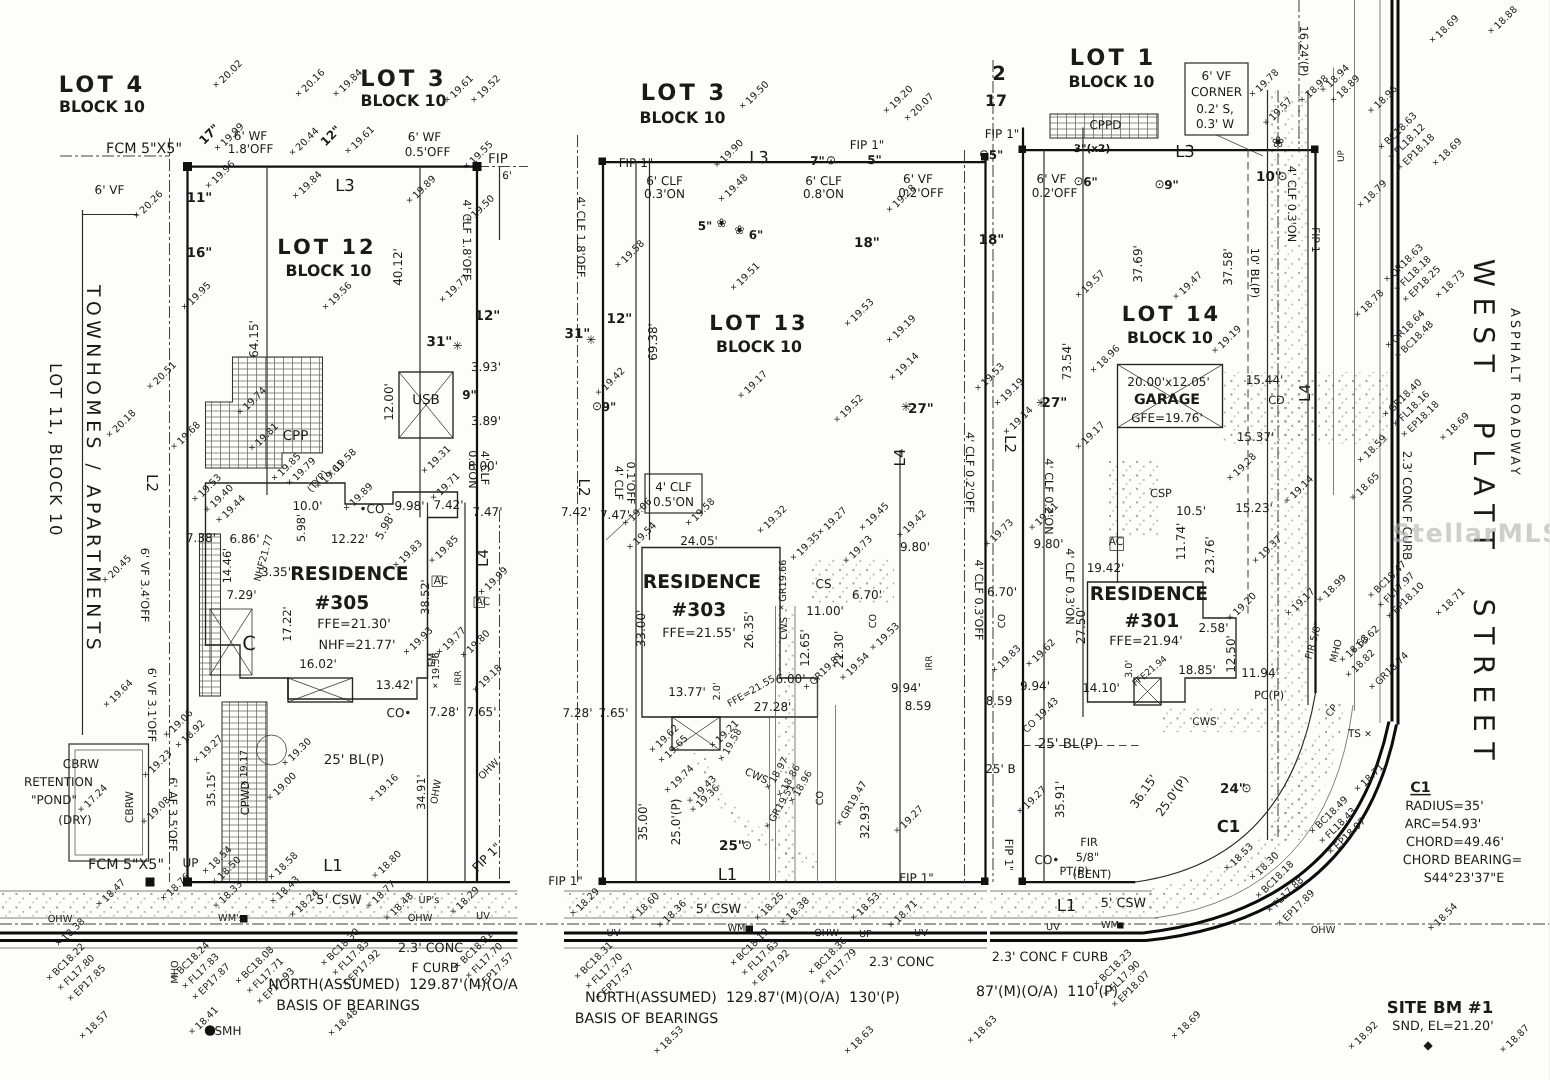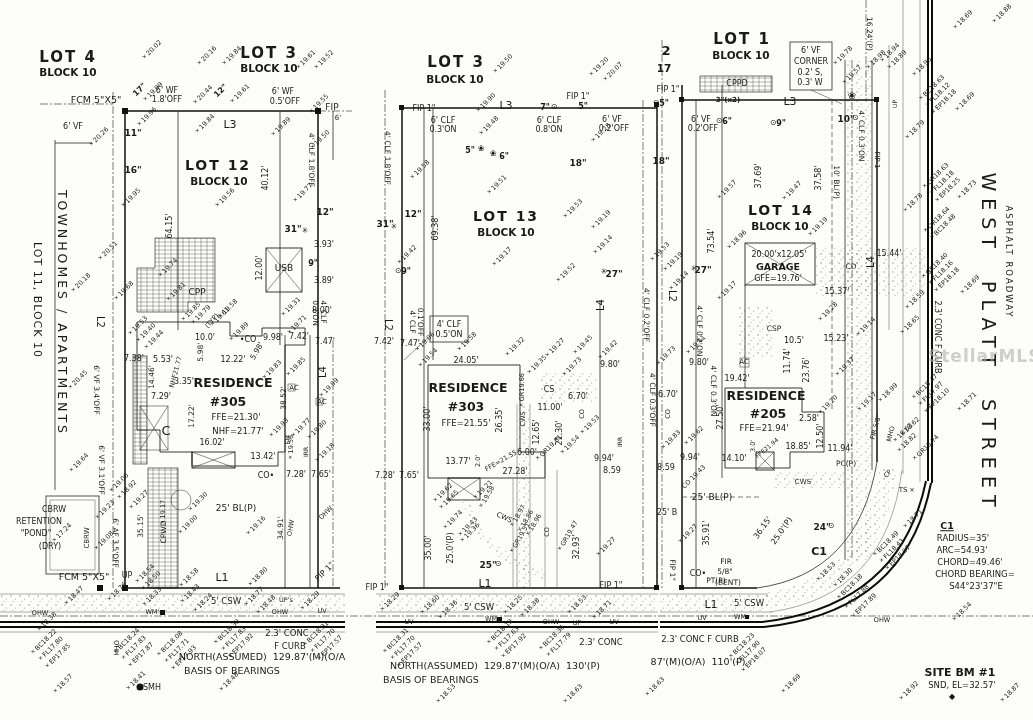--- a/index.html
+++ b/index.html
@@ -217,21 +217,21 @@
       <div class="lbl" style="left: 248px; top: 340px; font-size: 8px; transform: translate(-50%, -50%) rotate(0deg);">•CO</div>
       <div class="lbl" style="left: 205px; top: 338px; font-size: 8px; transform: translate(-50%, -50%) rotate(0deg);">10.0'</div>
       <div class="lbl" style="left: 212px; top: 321px; font-size: 6.5px; transform: translate(-50%, -50%) rotate(-50deg);">(TYP)</div>
       <div class="lbl" style="left: 201px; top: 352px; font-size: 7.5px; transform: translate(-50%, -50%) rotate(-90deg);">5.98'</div>
       <div class="lbl" style="left: 257px; top: 351px; font-size: 7.5px; transform: translate(-50%, -50%) rotate(-60deg);">5.98'</div>
       <div class="lbl" style="left: 233px; top: 360px; font-size: 8px; transform: translate(-50%, -50%) rotate(0deg);">12.22'</div>
       <div class="lbl" style="left: 273px; top: 338px; font-size: 8px; transform: translate(-50%, -50%) rotate(0deg);">9.98'</div>
       <div class="lbl" style="left: 299px; top: 337px; font-size: 8px; transform: translate(-50%, -50%) rotate(0deg);">7.42'</div>
       <div class="lbl" style="left: 325px; top: 342px; font-size: 8px; transform: translate(-50%, -50%) rotate(0deg);">7.47'</div>
       <div class="lbl" style="left: 134px; top: 359px; font-size: 8px; transform: translate(-50%, -50%) rotate(0deg);">7.38'</div>
-      <div class="lbl" style="left: 163px; top: 360px; font-size: 8px; transform: translate(-50%, -50%) rotate(0deg);">5.53'</div>
+      <div class="lbl" style="left: 163px; top: 360px; font-size: 8px; transform: translate(-50%, -50%) rotate(0deg);">6.86'</div>
       <div class="lbl" style="left: 152px; top: 377px; font-size: 7.5px; transform: translate(-50%, -50%) rotate(-90deg);">14.46'</div>
       <div class="lbl" style="left: 176px; top: 372px; font-size: 6.5px; transform: translate(-50%, -50%) rotate(-75deg);">NHF21.77</div>
       <div class="lbl" style="left: 184px; top: 382px; font-size: 8px; transform: translate(-50%, -50%) rotate(0deg);">3.35'</div>
       <div class="lbl" style="left: 161px; top: 397px; font-size: 8px; transform: translate(-50%, -50%) rotate(0deg);">7.29'</div>
       <div class="lbl" style="left: 192px; top: 416px; font-size: 7.5px; transform: translate(-50%, -50%) rotate(-90deg);">17.22'</div>
       <div class="lbl" style="left: 166px; top: 430px; font-size: 13px; transform: translate(-50%, -50%) rotate(0deg);">C</div>
       <div class="lbl b" style="left: 233px; top: 383px; font-size: 12.5px; transform: translate(-50%, -50%) rotate(0deg);">RESIDENCE</div>
       <div class="lbl b" style="left: 228px; top: 402px; font-size: 12.5px; transform: translate(-50%, -50%) rotate(0deg);">#305</div>
       <div class="lbl" style="left: 236px; top: 417px; font-size: 8.5px; transform: translate(-50%, -50%) rotate(0deg);">FFE=21.30'</div>
       <div class="lbl" style="left: 238px; top: 431px; font-size: 8.5px; transform: translate(-50%, -50%) rotate(0deg);">NHF=21.77'</div>
@@ -481,41 +481,41 @@
       <div class="lbl b" style="left: 661px; top: 161px; font-size: 9px; transform: translate(-50%, -50%) rotate(0deg);">18"</div>
       <div class="lbl" style="left: 836px; top: 182px; font-size: 7.5px; transform: translate(-50%, -50%) rotate(90deg);">10' BL(P)</div>
       <div class="lbl" style="left: 759px; top: 176px; font-size: 8px; transform: translate(-50%, -50%) rotate(-90deg);">37.69'</div>
       <div class="lbl" style="left: 819px; top: 178px; font-size: 8px; transform: translate(-50%, -50%) rotate(-90deg);">37.58'</div>
       <div class="lbl" style="left: 712px; top: 241px; font-size: 8px; transform: translate(-50%, -50%) rotate(-90deg);">73.54'</div>
       <div class="lbl b" style="left: 781px; top: 210px; font-size: 14px; letter-spacing: 2px; transform: translate(-50%, -50%) rotate(0deg);">LOT 14</div>
       <div class="lbl b" style="left: 780px; top: 226px; font-size: 10.5px; transform: translate(-50%, -50%) rotate(0deg);">BLOCK 10</div>
       <div class="lbl" style="left: 779px; top: 255px; font-size: 8px; transform: translate(-50%, -50%) rotate(0deg);">20.00'x12.05'</div>
       <div class="lbl b" style="left: 778px; top: 267px; font-size: 9.5px; transform: translate(-50%, -50%) rotate(0deg);">GARAGE</div>
       <div class="lbl" style="left: 778px; top: 279px; font-size: 8px; transform: translate(-50%, -50%) rotate(0deg);">GFE=19.76'</div>
-      <div class="lbl" style="left: 889px; top: 254px; font-size: 8px; transform: translate(-50%, -50%) rotate(0deg);">15.44'</div>
+      <div class="lbl" style="left: 843px; top: 254px; font-size: 8px; transform: translate(-50%, -50%) rotate(0deg);">15.44'</div>
       <div class="lbl" style="left: 851px; top: 267px; font-size: 7.5px; transform: translate(-50%, -50%) rotate(0deg); text-align: right;">CD</div>
       <div class="lbl" style="left: 871px; top: 262px; font-size: 10px; transform: translate(-50%, -50%) rotate(-90deg);">L4</div>
       <div class="lbl" style="left: 837px; top: 292px; font-size: 8px; transform: translate(-50%, -50%) rotate(0deg);">15.37'</div>
       <div class="lbl" style="left: 836px; top: 339px; font-size: 8px; transform: translate(-50%, -50%) rotate(0deg);">15.23'</div>
       <div class="lbl" style="left: 794px; top: 341px; font-size: 8px; transform: translate(-50%, -50%) rotate(0deg);">10.5'</div>
       <div class="lbl" style="left: 788px; top: 361px; font-size: 8px; transform: translate(-50%, -50%) rotate(-90deg);">11.74'</div>
       <div class="lbl" style="left: 807px; top: 370px; font-size: 8px; transform: translate(-50%, -50%) rotate(-90deg);">23.76'</div>
       <div class="lbl" style="left: 737px; top: 379px; font-size: 8px; transform: translate(-50%, -50%) rotate(0deg);">19.42'</div>
       <div class="lbl" style="left: 774px; top: 329px; font-size: 7.5px; transform: translate(-50%, -50%) rotate(0deg);">CSP</div>
       <div class="lbl" style="left: 744px; top: 362px; font-size: 7px; transform: translate(-50%, -50%) rotate(0deg);">AC</div>
       <div class="lbl b" style="left: 703px; top: 270px; font-size: 9px; transform: translate(-50%, -50%) rotate(0deg);">27"</div>
       <div class="lbl t" style="left: 694px; top: 269px; font-size: 8px; transform: translate(-50%, -50%) rotate(0deg);">✳</div>
       <div class="lbl" style="left: 672px; top: 296px; font-size: 10px; transform: translate(-50%, -50%) rotate(90deg);">L2</div>
       <div class="lbl" style="left: 699px; top: 331px; font-size: 7.5px; transform: translate(-50%, -50%) rotate(90deg);">4' CLF 0.2'ON</div>
       <div class="lbl" style="left: 699px; top: 363px; font-size: 8px; transform: translate(-50%, -50%) rotate(0deg);">9.80'</div>
       <div class="lbl" style="left: 713px; top: 391px; font-size: 7.5px; transform: translate(-50%, -50%) rotate(90deg);">4' CLF 0.3'ON</div>
       <div class="lbl" style="left: 668px; top: 395px; font-size: 8px; transform: translate(-50%, -50%) rotate(0deg);">6.70'</div>
       <div class="lbl" style="left: 668px; top: 414px; font-size: 6.5px; transform: translate(-50%, -50%) rotate(-90deg);">CO</div>
       <div class="lbl b" style="left: 766px; top: 396px; font-size: 12.5px; transform: translate(-50%, -50%) rotate(0deg);">RESIDENCE</div>
-      <div class="lbl b" style="left: 768px; top: 414px; font-size: 12.5px; transform: translate(-50%, -50%) rotate(0deg);">#205</div>
+      <div class="lbl b" style="left: 768px; top: 414px; font-size: 12.5px; transform: translate(-50%, -50%) rotate(0deg);">#301</div>
       <div class="lbl" style="left: 764px; top: 428px; font-size: 8.5px; transform: translate(-50%, -50%) rotate(0deg);">FFE=21.94'</div>
       <div class="lbl" style="left: 721px; top: 417px; font-size: 8px; transform: translate(-50%, -50%) rotate(-90deg);">27.50'</div>
       <div class="lbl" style="left: 809px; top: 419px; font-size: 8px; transform: translate(-50%, -50%) rotate(0deg);">2.58'</div>
       <div class="lbl" style="left: 821px; top: 436px; font-size: 8px; transform: translate(-50%, -50%) rotate(-90deg);">12.50'</div>
       <div class="lbl" style="left: 798px; top: 447px; font-size: 8px; transform: translate(-50%, -50%) rotate(0deg);">18.85'</div>
       <div class="lbl" style="left: 840px; top: 449px; font-size: 8px; transform: translate(-50%, -50%) rotate(0deg);">11.94'</div>
       <div class="lbl" style="left: 734px; top: 459px; font-size: 8px; transform: translate(-50%, -50%) rotate(0deg);">14.10'</div>
       <div class="lbl" style="left: 753px; top: 446px; font-size: 6.5px; transform: translate(-50%, -50%) rotate(-90deg);">3.0'</div>
       <div class="lbl" style="left: 767px; top: 448px; font-size: 6px; transform: translate(-50%, -50%) rotate(-40deg);">FFE21.94</div>
       <div class="lbl" style="left: 690px; top: 458px; font-size: 8px; transform: translate(-50%, -50%) rotate(0deg);">9.94'</div>
@@ -620,21 +620,21 @@
       <div class="lbl e" style="left: 909px; top: 691px; font-size: 6.5px; transform: translate(-50%, -50%) rotate(-45deg);">18.92</div>
       <div class="lbl e" style="left: 1010px; top: 693px; font-size: 6.5px; transform: translate(-50%, -50%) rotate(-45deg);">18.87</div>
       <div class="lbl e" style="left: 962px; top: 612px; font-size: 6.5px; transform: translate(-50%, -50%) rotate(-45deg);">18.54</div>
       <div class="lbl u b" style="left: 947px; top: 526px; font-size: 9.5px; transform: translate(-50%, -50%) rotate(0deg);">C1</div>
       <div class="lbl" style="left: 963px; top: 538px; font-size: 8.5px; transform: translate(-50%, -50%) rotate(0deg);">RADIUS=35'</div>
       <div class="lbl" style="left: 962px; top: 550px; font-size: 8.5px; transform: translate(-50%, -50%) rotate(0deg);">ARC=54.93'</div>
       <div class="lbl" style="left: 970px; top: 562px; font-size: 8.5px; transform: translate(-50%, -50%) rotate(0deg);">CHORD=49.46'</div>
       <div class="lbl" style="left: 975px; top: 574px; font-size: 8.5px; transform: translate(-50%, -50%) rotate(0deg);">CHORD BEARING=</div>
       <div class="lbl" style="left: 976px; top: 586px; font-size: 8.5px; transform: translate(-50%, -50%) rotate(0deg);">S44°23'37"E</div>
       <div class="lbl b" style="left: 960px; top: 672px; font-size: 11px; transform: translate(-50%, -50%) rotate(0deg);">SITE BM #1</div>
-      <div class="lbl" style="left: 962px; top: 685px; font-size: 8.5px; transform: translate(-50%, -50%) rotate(0deg);">SND, EL=32.57'</div>
+      <div class="lbl" style="left: 962px; top: 685px; font-size: 8.5px; transform: translate(-50%, -50%) rotate(0deg);">SND, EL=21.20'</div>
       <div class="lbl" style="left: 952px; top: 697px; font-size: 8px; transform: translate(-50%, -50%) rotate(0deg);">◆</div>
       <div class="lbl" style="left: 988px; top: 343px; font-size: 19px; letter-spacing: 7px; transform: translate(-50%, -50%) rotate(90deg);">WEST  PLATT  STREET</div>
       <div class="lbl" style="left: 1009px; top: 262px; font-size: 8.5px; letter-spacing: 2px; transform: translate(-50%, -50%) rotate(90deg);">ASPHALT ROADWAY</div>
       <div class="lbl" style="left: 937px; top: 337px; font-size: 8px; transform: translate(-50%, -50%) rotate(90deg);">2.3' CONC F CURB</div>
     </div>
 
   <div class="wm">StellarMLS</div>
 </div>
 
 </body></html>

